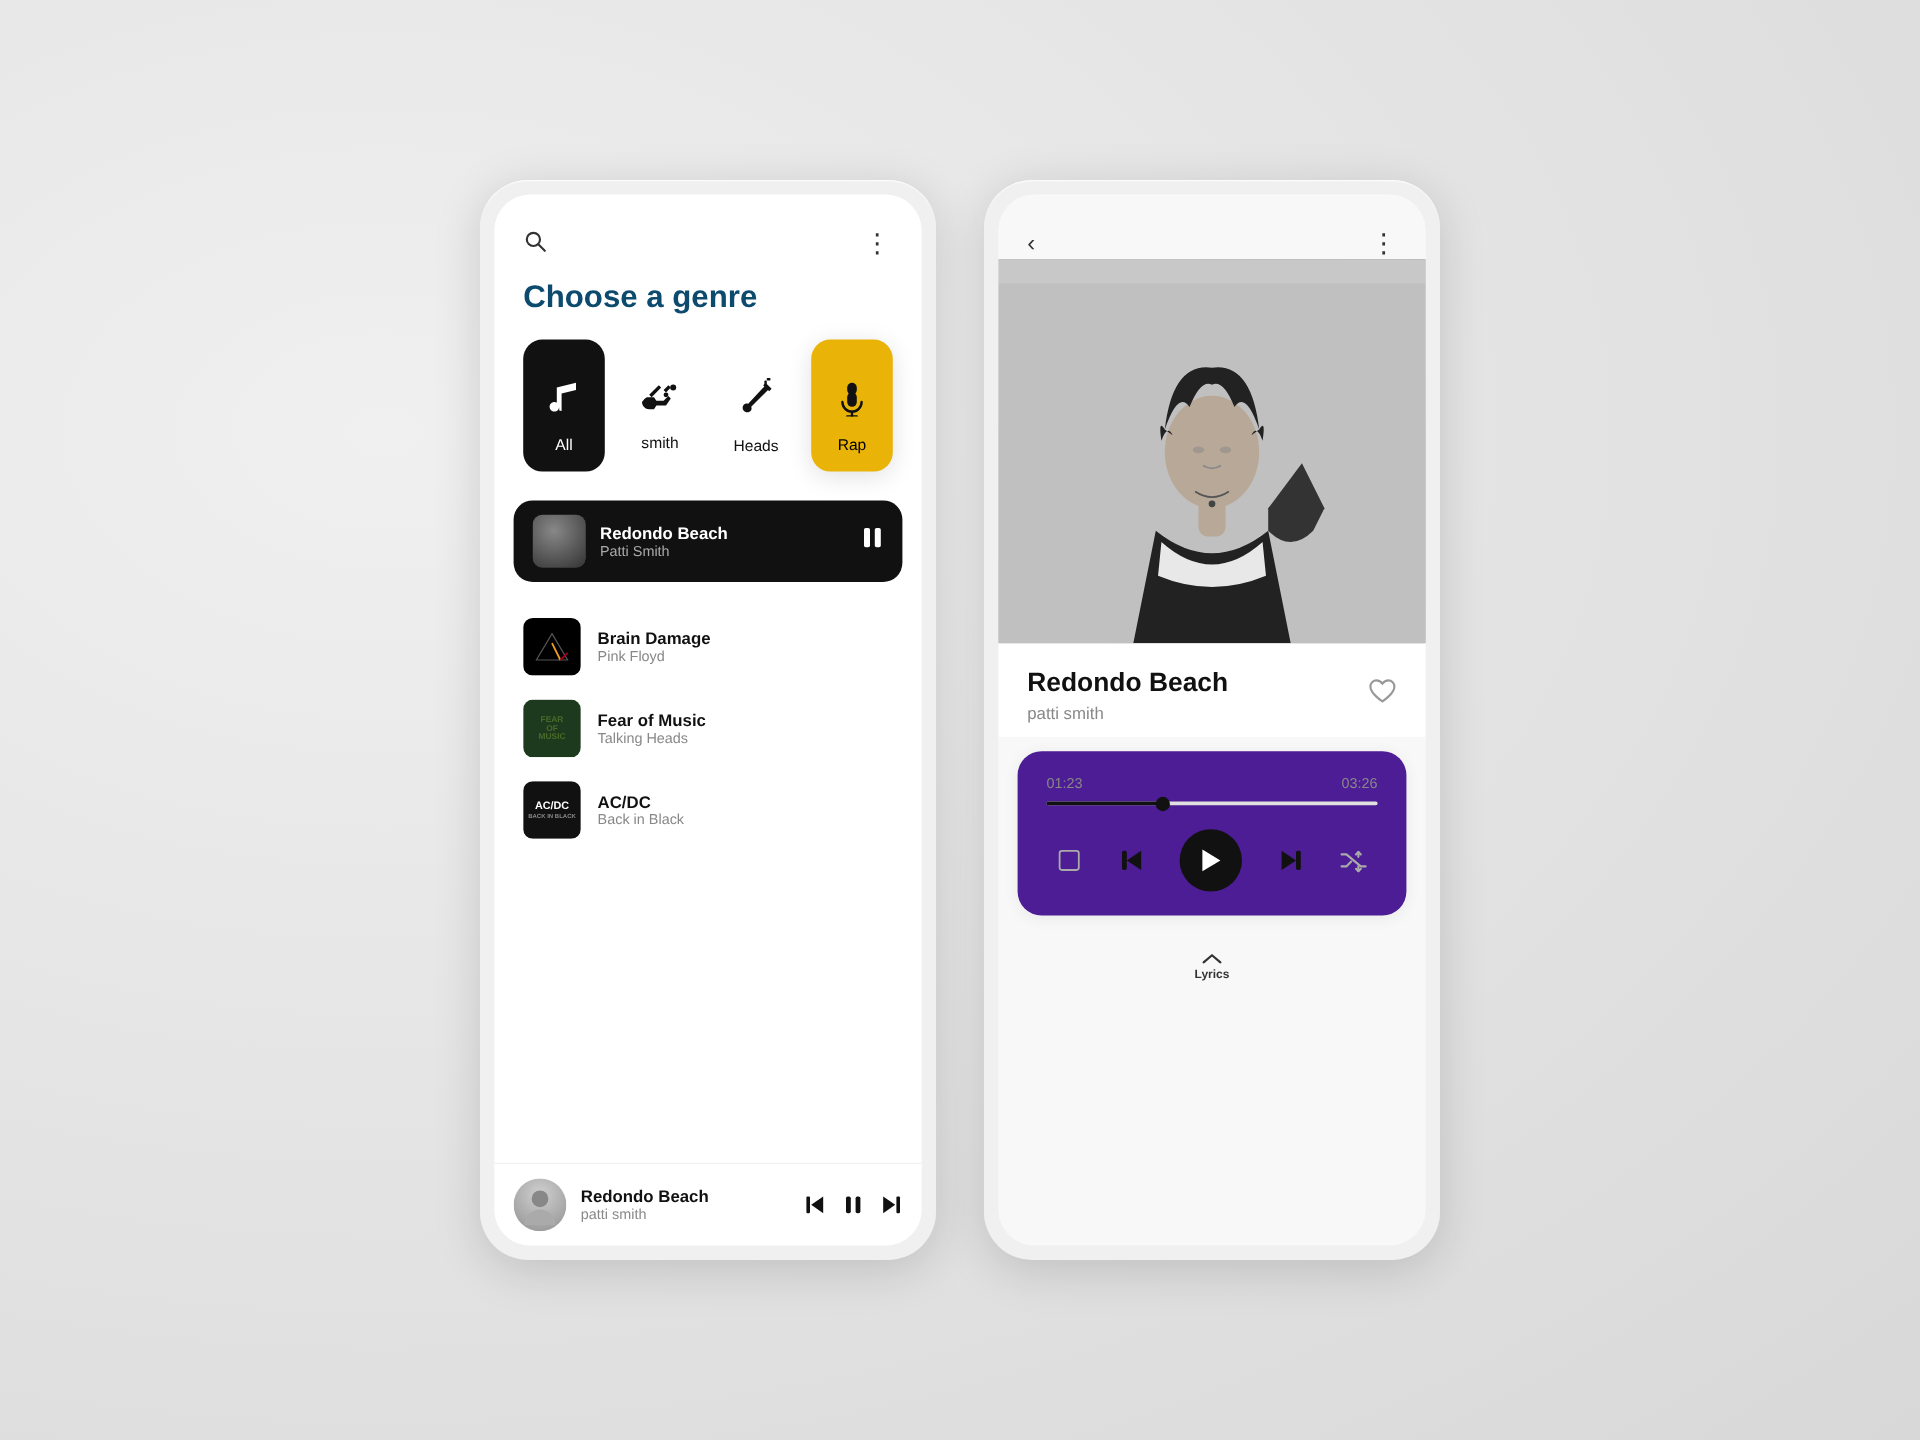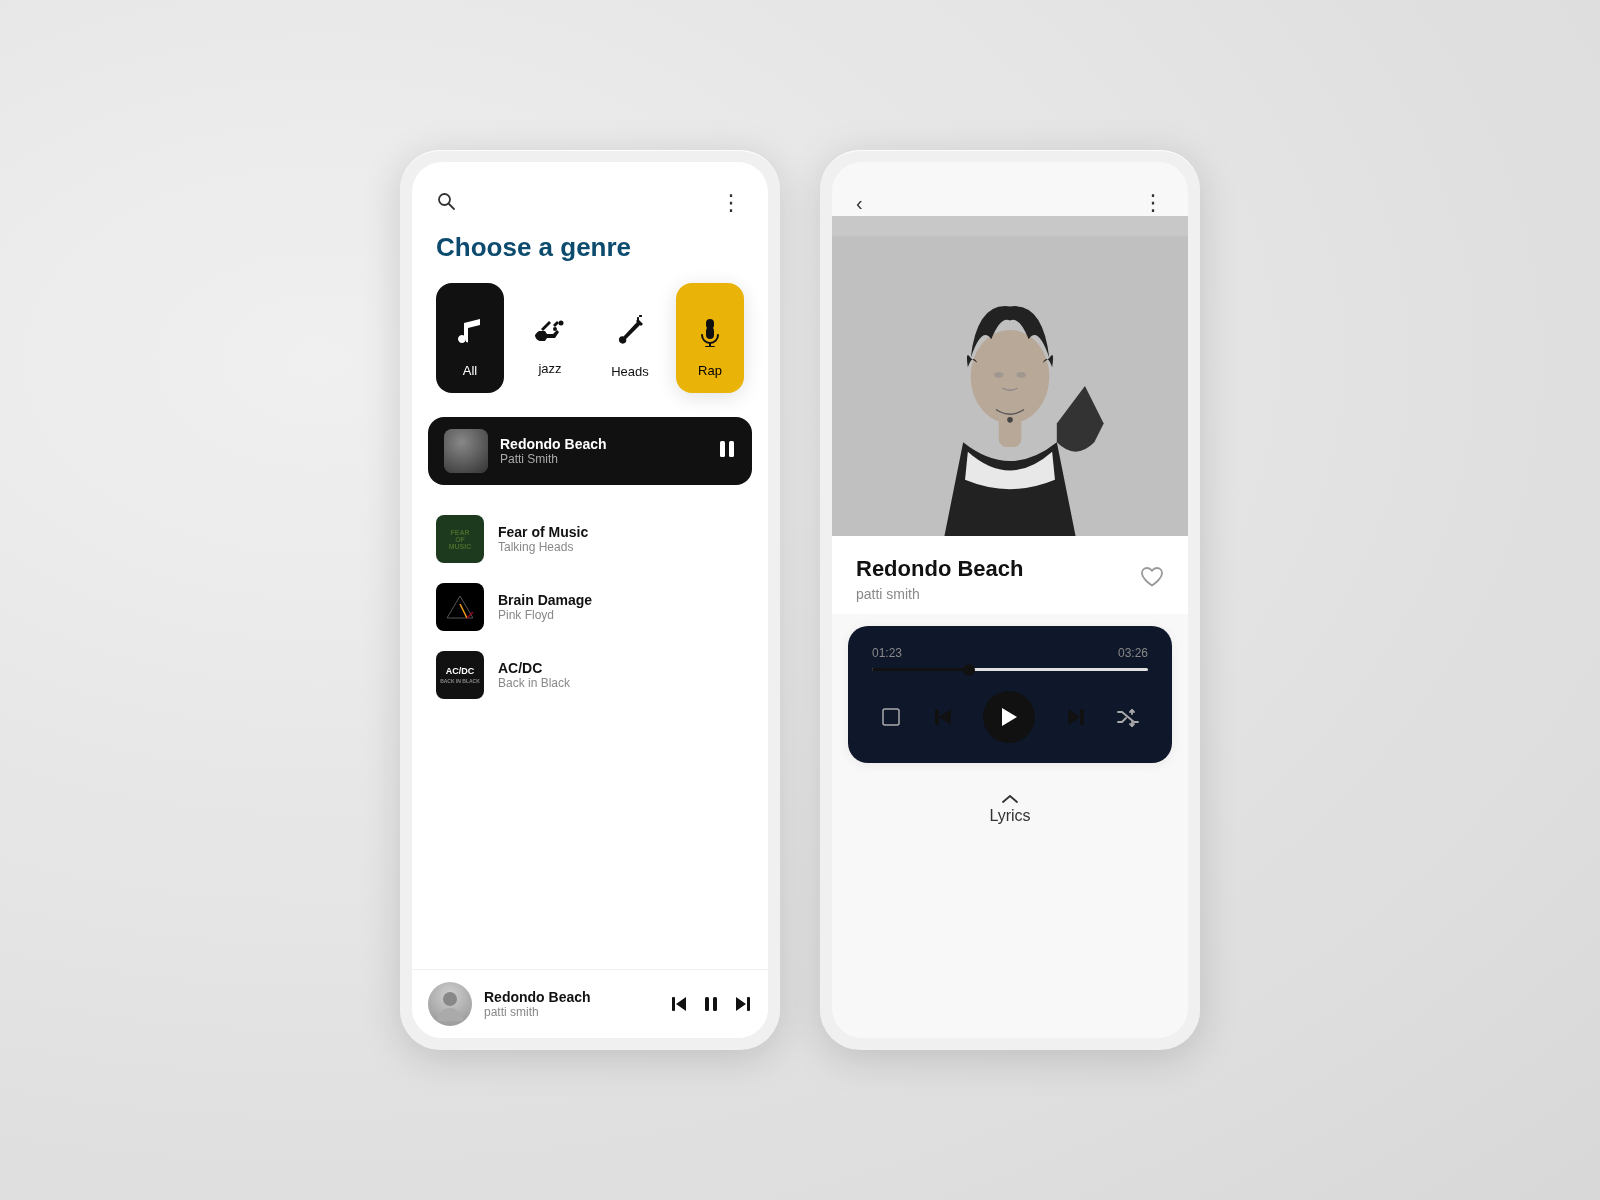--- a/index.html
+++ b/index.html
@@ -269,21 +269,21 @@
       margin-top: 4px;
     }
     .heart-btn {
       font-size: 20px;
       color: #888;
       cursor: pointer;
     }
 
     
     .player-card {
-      background: #0f172a;
+      background: #4c1d95;
       border-radius: 20px;
       margin: 12px 16px;
       padding: 20px 24px;
       box-shadow: 0 2px 12px rgba(0,0,0,0.06);
     }
     .time-row {
       display: flex;
       justify-content: space-between;
       font-size: 12px;
       color: #888;
@@ -348,23 +348,23 @@
       flex-direction: column;
       align-items: center;
       padding: 16px;
       cursor: pointer;
     }
     .lyrics-chevron {
       font-size: 14px;
       color: #333;
     }
     .lyrics-label {
-      font-size: 16px;
+      font-size: 10px;
       color: #333;
-      font-weight: 400;
+      font-weight: 700;
     }
 
     
     .icon-search { font-size: 18px; color: #333; cursor: pointer; }
     .icon-more { font-size: 18px; color: #333; cursor: pointer; letter-spacing: 1px; }
 
     
     .patti-bg {
       width: 100%;
       height: 100%;
@@ -462,21 +462,21 @@
         </div>
 
         <div class="genre-card inactive">
           <span class="genre-icon">
             <svg width="34" height="28" viewBox="0 0 34 28" fill="#111">
               <path d="M2 18c0 3.3 2.7 6 6 6h4l2-3h8l4-6-2-2-4 4h-6l-2-3H6l-2 1.5L2 18zM20 8l4-4 2 2-4 4-2-2zM16 4l2 2-8 8-2-2 8-8z"></path>
               <circle cx="28" cy="6" r="2.5" fill="#111"></circle>
               <circle cx="22" cy="12" r="2" fill="#111"></circle>
             </svg>
           </span>
-          <span class="genre-label">jazz</span>
+          <span class="genre-label">smith</span>
         </div>
 
         <div class="genre-card inactive">
           <span class="genre-icon">
             <svg width="30" height="34" viewBox="0 0 30 34" fill="#111">
               <path d="M20 2l8 8-2 2-1-1-14 14c.5 1 .5 2.5-.5 3.5-1.5 1.5-4 1.5-5.5 0s-1.5-4 0-5.5c1-1 2.5-1 3.5-.5L22 8l-1-1 2-2L20 2z"></path>
               <rect x="24" y="1" width="3" height="2" rx="0.5" fill="#111"></rect>
               <rect x="22" y="3" width="2" height="3" rx="0.5" fill="#111"></rect>
             </svg>
           </span>
@@ -507,50 +507,50 @@
         </div>
         <div class="pause-btn">
           <svg width="18" height="20" viewBox="0 0 18 20" fill="white">
             <rect x="2" y="2" width="5" height="16" rx="1.5" fill="white"></rect>
             <rect x="11" y="2" width="5" height="16" rx="1.5" fill="white"></rect>
           </svg>
         </div>
       </div>
 
       <div class="song-list">
-
-        <div class="song-item">
-          <div class="song-thumb th-thumb">
-            <div class="th-art">
-              <span class="th-text">FEAR<br>OF<br>MUSIC</span>
-            </div>
-          </div>
-          <div class="song-info">
-            <div class="song-title">Fear of Music</div>
-            <div class="song-artist">Talking Heads</div>
-          </div>
-        </div>
 
         <div class="song-item">
           <div class="song-thumb pf-thumb">
             <div class="pf-art">
               <svg width="30" height="26" viewBox="0 0 30 26">
                 <polygon points="15,2 28,24 2,24" fill="none" stroke="#555" stroke-width="1"></polygon>
                 <line x1="15" y1="10" x2="22" y2="24" stroke="#f0a020" stroke-width="1.5"></line>
                 <line x1="22" y1="24" x2="28" y2="18" stroke="#a00020" stroke-width="1.5"></line>
               </svg>
             </div>
           </div>
           <div class="song-info">
             <div class="song-title">Brain Damage</div>
             <div class="song-artist">Pink Floyd</div>
           </div>
         </div>
 
         <div class="song-item">
+          <div class="song-thumb th-thumb">
+            <div class="th-art">
+              <span class="th-text">FEAR<br>OF<br>MUSIC</span>
+            </div>
+          </div>
+          <div class="song-info">
+            <div class="song-title">Fear of Music</div>
+            <div class="song-artist">Talking Heads</div>
+          </div>
+        </div>
+
+        <div class="song-item">
           <div class="song-thumb acdc-thumb">
             <div class="acdc-art">
               <span class="acdc-logo">AC/DC</span>
               <span class="acdc-sub">BACK IN BLACK</span>
             </div>
           </div>
           <div class="song-info">
             <div class="song-title">AC/DC</div>
             <div class="song-artist">Back in Black</div>
           </div>

